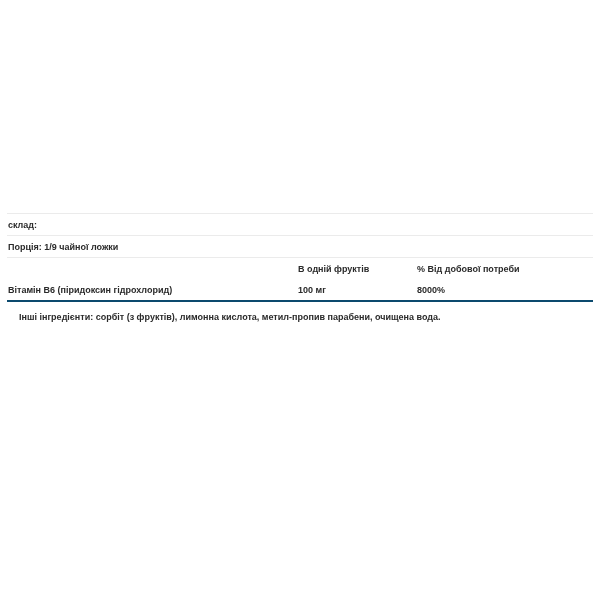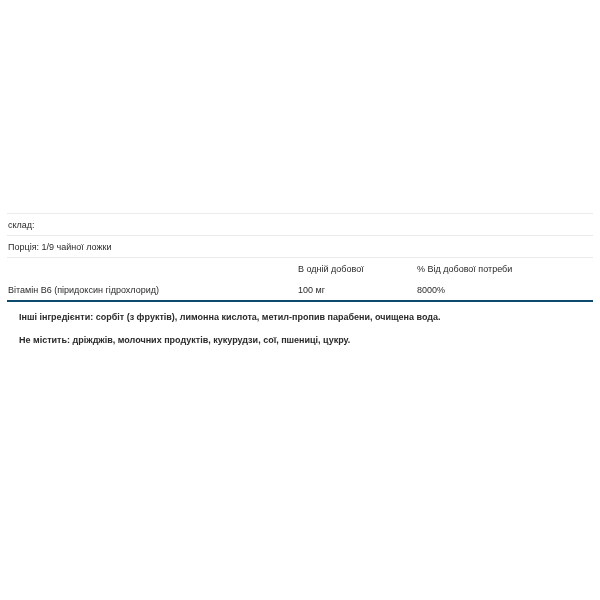--- a/index.html
+++ b/index.html
@@ -18,21 +18,21 @@
     .content {
       position: absolute;
       left: 7px;
       top: 213px;
       width: 586px;
     }
     table.facts {
       width: 586px;
       border-collapse: collapse;
       font-size: 9px;
-      font-weight: normal;
+      font-weight: bold;
       color: #2a2a2a;
     }
     table.facts td {
       padding: 0 0 0 1px;
       height: 21px;
       vertical-align: middle;
       white-space: nowrap;
     }
     table.facts tr.bordered td {
       border-top: 1px solid #ebebeb;
@@ -65,26 +65,25 @@
   <table class="facts">
     <tbody>
         <tr class="bordered">
       <td colspan="3">склад:</td>
     </tr>
     <tr class="bordered">
       <td colspan="3">Порція: 1/9 чайної ложки</td>
     </tr>
     <tr class="bordered">
       <td class="col-name"></td>
-      <td class="col-amount">В одній добової</td>
+      <td class="col-amount">В одній фруктів</td>
       <td class="col-dv">% Від добової потреби</td>
     </tr>
     <tr class="noborder last">
       <td class="col-name">Вітамін B6 (піридоксин гідрохлорид)</td>
       <td class="col-amount">100 мг</td>
       <td class="col-dv">8000%</td>
     </tr>
   </tbody>
     </table>
 
   <p class="note ingredients">Інші інгредієнти: сорбіт (з фруктів), лимонна кислота, метил-пропив парабени, очищена вода.</p>
-  <p class="note free-from">Не містить: дріжджів, молочних продуктів, кукурудзи, сої, пшениці, цукру.</p>
 </div>
 
 </body></html>

